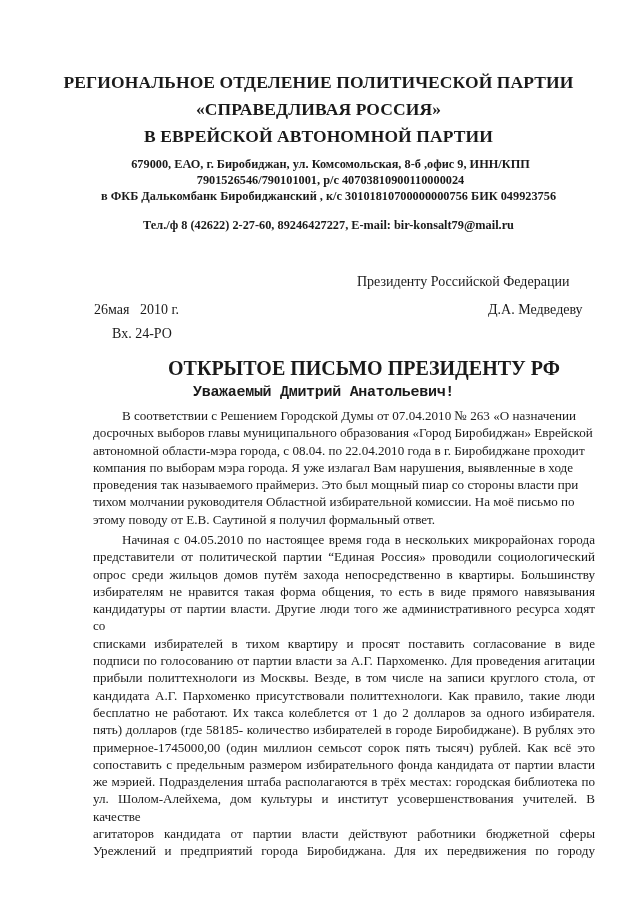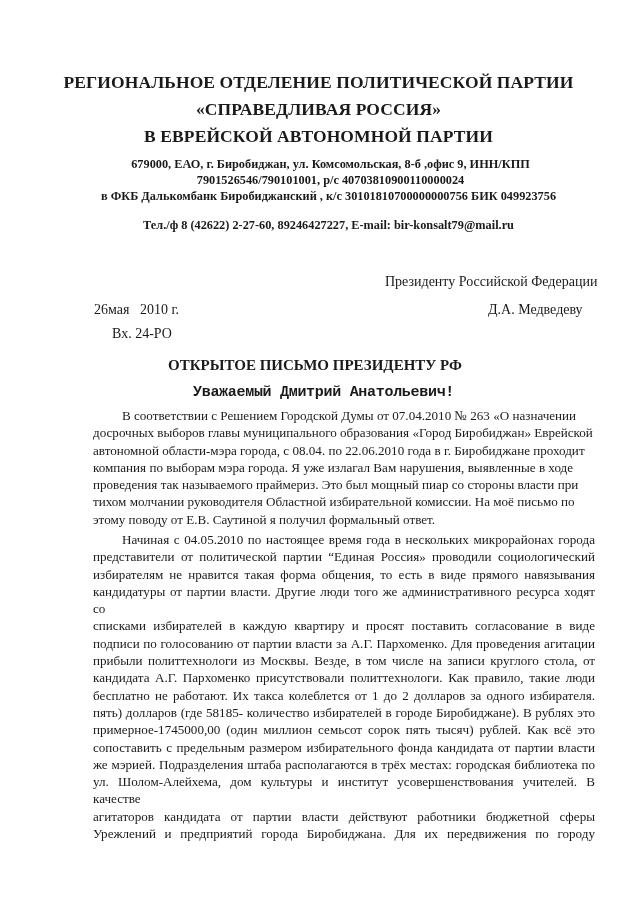--- a/index.html
+++ b/index.html
@@ -3,65 +3,66 @@
 <meta charset="utf-8">
 <style>
   html, body { margin: 0; padding: 0; background: #ffffff; }
   body { width: 637px; height: 900px; position: relative; overflow: hidden;
          font-family: "Liberation Serif", "DejaVu Serif", serif; color: #1a1a1a; }
   .abs { position: absolute; }
   .center { left: 0; width: 637px; text-align: center; white-space: nowrap; }
   .h1 { font-weight: bold; font-size: 17.5px; letter-spacing: 0.1px; }
   .req { font-weight: bold; font-size: 12.3px; }
   .plain { font-size: 14px; white-space: nowrap; }
-  .title { font-weight: bold; font-size: 15px; }
+  .title { font-weight: bold; font-size: 20px; }
   .salut { font-weight: bold; font-size: 15px; font-family: Liberation Mono, monospace; letter-spacing: -0.3px; }
   .para { left: 93px; width: 502px; font-size: 13.1px; line-height: 17.3px; }
   .line { display: block; white-space: nowrap; }
   .just { display: block; text-align: justify; text-align-last: justify; white-space: normal; }
   .indent { text-indent: 29px; }
   b { font-weight: normal; }
 </style>
 </head>
 <body>
 
 <div class="abs center h1" style="top:72px;">РЕГИОНАЛЬНОЕ ОТДЕЛЕНИЕ ПОЛИТИЧЕСКОЙ ПАРТИИ</div>
 <div class="abs center h1" style="top:99px;">«СПРАВЕДЛИВАЯ РОССИЯ»</div>
 <div class="abs center h1" style="top:126px;">В ЕВРЕЙСКОЙ АВТОНОМНОЙ ПАРТИИ</div>
 
 <div class="abs center req" style="top:157px; left:12px;">679000, ЕАО, г. Биробиджан, ул. Комсомольская, 8-б ,офис 9, ИНН/КПП</div>
 <div class="abs center req" style="top:173px; left:12px;">7901526546/790101001,  р/с 40703810900110000024</div>
 <div class="abs center req" style="top:189px; left:10px;">в ФКБ Далькомбанк   Биробиджанский , к/с 30101810700000000756 БИК 049923756</div>
 <div class="abs center req" style="top:218px; left:10px;">Тел./ф  8 (42622) 2-27-60, 89246427227, E-mail: bir-konsalt79@mail.ru</div>
 
-<div class="abs plain" style="top:274px; left:357px;margin-left:28px;">Президенту Российской Федерации</div>
+<div class="abs plain" style="top:274px; left:357px;">Президенту Российской Федерации</div>
 <div class="abs plain" style="top:302px; left:488px;">Д.А. Медведеву</div>
 
 <div class="abs plain" style="top:302px; left:94px; white-space:pre;">26мая   2010 г.</div>
 <div class="abs plain" style="top:326px; left:112px;">Вх. 24-РО</div>
 
 <div class="abs title" style="top:357px; left:168px; white-space:nowrap;">ОТКРЫТОЕ ПИСЬМО ПРЕЗИДЕНТУ РФ</div>
 <div class="abs salut" style="top:384px; left:193px; white-space:nowrap;">Уважаемый Дмитрий Анатольевич!</div>
 
 <div class="abs para" style="top:407px;">
   <span class="line indent">В соответствии с Решением Городской Думы от 07.04.2010 № 263 «О назначении</span>
   <span class="line">досрочных выборов главы муниципального образования «Город Биробиджан» Еврейской</span>
-  <span class="line">автономной области-мэра города, с 08.04. по 22.06.2010 года в г. Биробиджане проходит</span>
+  <span class="line">автономной области-мэра города, с 08.04. по 22.04.2010 года в г. Биробиджане проходит</span>
   <span class="line">компания по выборам мэра города. Я уже излагал Вам нарушения, выявленные в ходе</span>
   <span class="line">проведения так называемого праймериз. Это был мощный пиар со стороны власти при</span>
   <span class="line">тихом молчании руководителя Областной избирательной комиссии. На моё письмо по</span>
   <span class="line">этому поводу от Е.В. Саутиной я получил формальный ответ.</span>
 </div>
 
 <div class="abs para" style="top:531px;">
   <span class="just indent">Начиная с 04.05.2010 по настоящее время года в нескольких микрорайонах города</span>
   <span class="just">представители от политической партии “Единая Россия» проводили социологический</span>
+  <span class="just">опрос среди жильцов домов путём захода непосредственно в квартиры. Большинству</span>
   <span class="just">избирателям не нравится такая форма общения, то есть в виде прямого    навязывания</span>
   <span class="just">кандидатуры от партии власти. Другие люди того же административного ресурса ходят со</span>
-  <span class="just">списками избирателей в каждую квартиру и просят поставить согласование в виде</span>
+  <span class="just">списками избирателей в тихом квартиру и просят поставить согласование в виде</span>
   <span class="just">подписи по голосованию от партии власти за А.Г. Пархоменко. Для проведения агитации</span>
   <span class="just">прибыли политтехнологи из Москвы. Везде, в том числе на записи круглого стола, от</span>
   <span class="just">кандидата А.Г. Пархоменко присутствовали политтехнологи. Как правило, такие люди</span>
   <span class="just">бесплатно не работают. Их такса колеблется от 1 до 2 долларов за одного избирателя.</span>
   <span class="just">пять) долларов (где 58185- количество избирателей в городе Биробиджане). В рублях это</span>
   <span class="just"><span>примерное-</span><b>1745000,00</b><span> (один миллион семьсот сорок пять тысяч) рублей. Как всё это</span></span>
   <span class="just">сопоставить с предельным размером избирательного фонда кандидата от партии власти</span>
   <span class="just">же мэрией. Подразделения штаба располагаются в трёх местах: городская библиотека по</span>
   <span class="just">ул. Шолом-Алейхема, дом культуры и институт усовершенствования учителей. В качестве</span>
   <span class="just">агитаторов кандидата от партии власти действуют работники бюджетной сферы</span>

